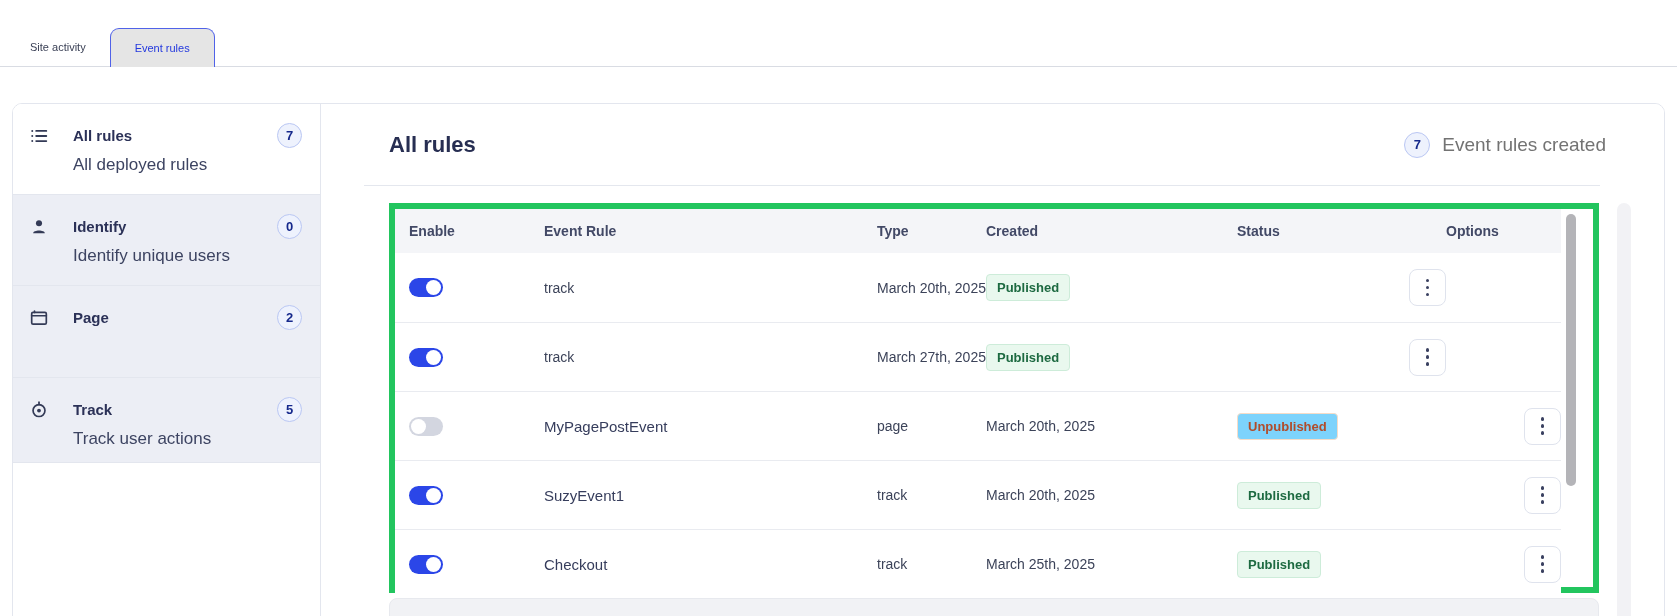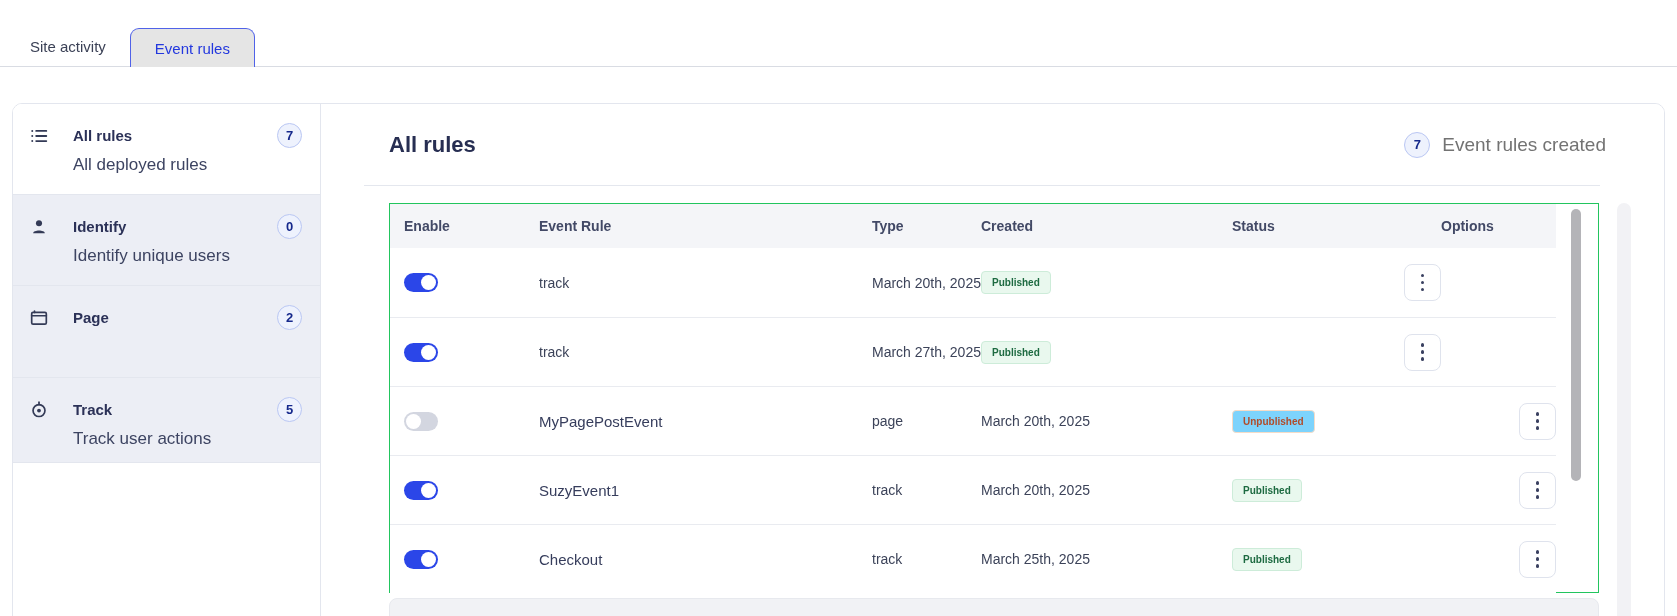--- a/index.html
+++ b/index.html
@@ -13,21 +13,21 @@
   }
 
   
   .tabbar{
     position:absolute; top:0; left:0; width:1677px; height:67px;
     display:flex; align-items:flex-end; padding-left:28px;
     border-bottom:1px solid #d9dce3;
   }
   .tab{
     height:39px; display:flex; align-items:center;
-    font-size:15px; color:#3b4156; cursor:pointer;
+    font-size:11px; color:#3b4156; cursor:pointer;
   }
   .tab.inactive{ margin-right:22px; padding:0 2px; }
   .tab.active{
     padding:0 24px;
     border:1px solid #5062e8; border-bottom:none;
     border-radius:9px 9px 0 0;
     background:#e5e5e5; color:#2338de; font-weight:500;
     margin-bottom:-1px;
   }
 
@@ -70,21 +70,21 @@
   }
   .page-title{ font-size:22px; font-weight:700; color:#272e52; }
   .summary{ display:flex; align-items:center; gap:12px; }
   .summary .count-pill{ width:26px; height:26px; }
   .summary-label{ font-size:19px; color:#737373; }
   .hdr-divider{ position:absolute; top:81px; left:43px; right:64px; height:1px; background:#e4e7ee; }
 
   
   .table-wrap{
     position:absolute; top:99px; left:68px; width:1210px; height:390px;
-    border:1px solid #22c55e; background:#fff;
+    border:6px solid #22c55e; background:#fff;
   }
   .thead, .trow{
     display:grid;
     grid-template-columns:135px 333px 109px 251px 209px 115px;
     align-items:center;
     padding-left:14px;
     width:1166px;
   }
   .thead{ height:44px; background:#f4f5f8; }
   .thead .th{ font-size:14px; font-weight:700; color:#424966; }
@@ -101,21 +101,21 @@
   .toggle.false{ background:#d3d6e0; }
   .toggle .knob{
     position:absolute; top:2px; width:15px; height:15px; border-radius:50%; background:#fff;
   }
   .toggle.true .knob{ right:2px; }
   .toggle.false .knob{ left:2px; }
 
   
   .status-badge{
     display:inline-block; padding:5px 10px; border-radius:4px;
-    font-size:10px; font-weight:700; justify-self:start;
+    font-size:13px; font-weight:700; justify-self:start;
   }
   .status-badge.published{ background:#e9f8ee; border:1px solid #cdecd9; color:#1d6a41; }
   .status-badge.unpublished{ background:#7dd3fc; border:1px solid #f5dcc8; color:#b14c2a; }
 
   
   .opt-btn{
     width:37px; height:37px; border:1px solid #dfe3ed; border-radius:8px; background:#fff;
     display:flex; align-items:center; justify-content:center; cursor:pointer;
     justify-self:end;
   }

